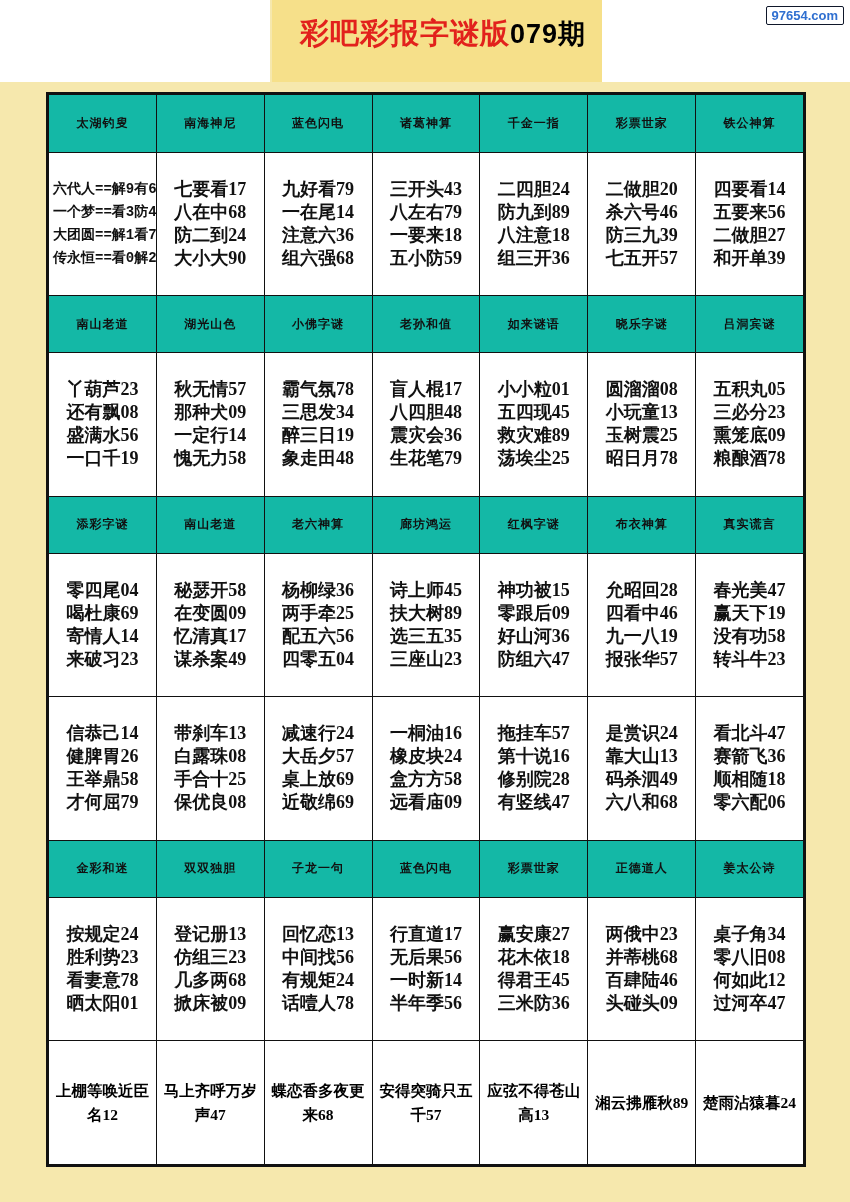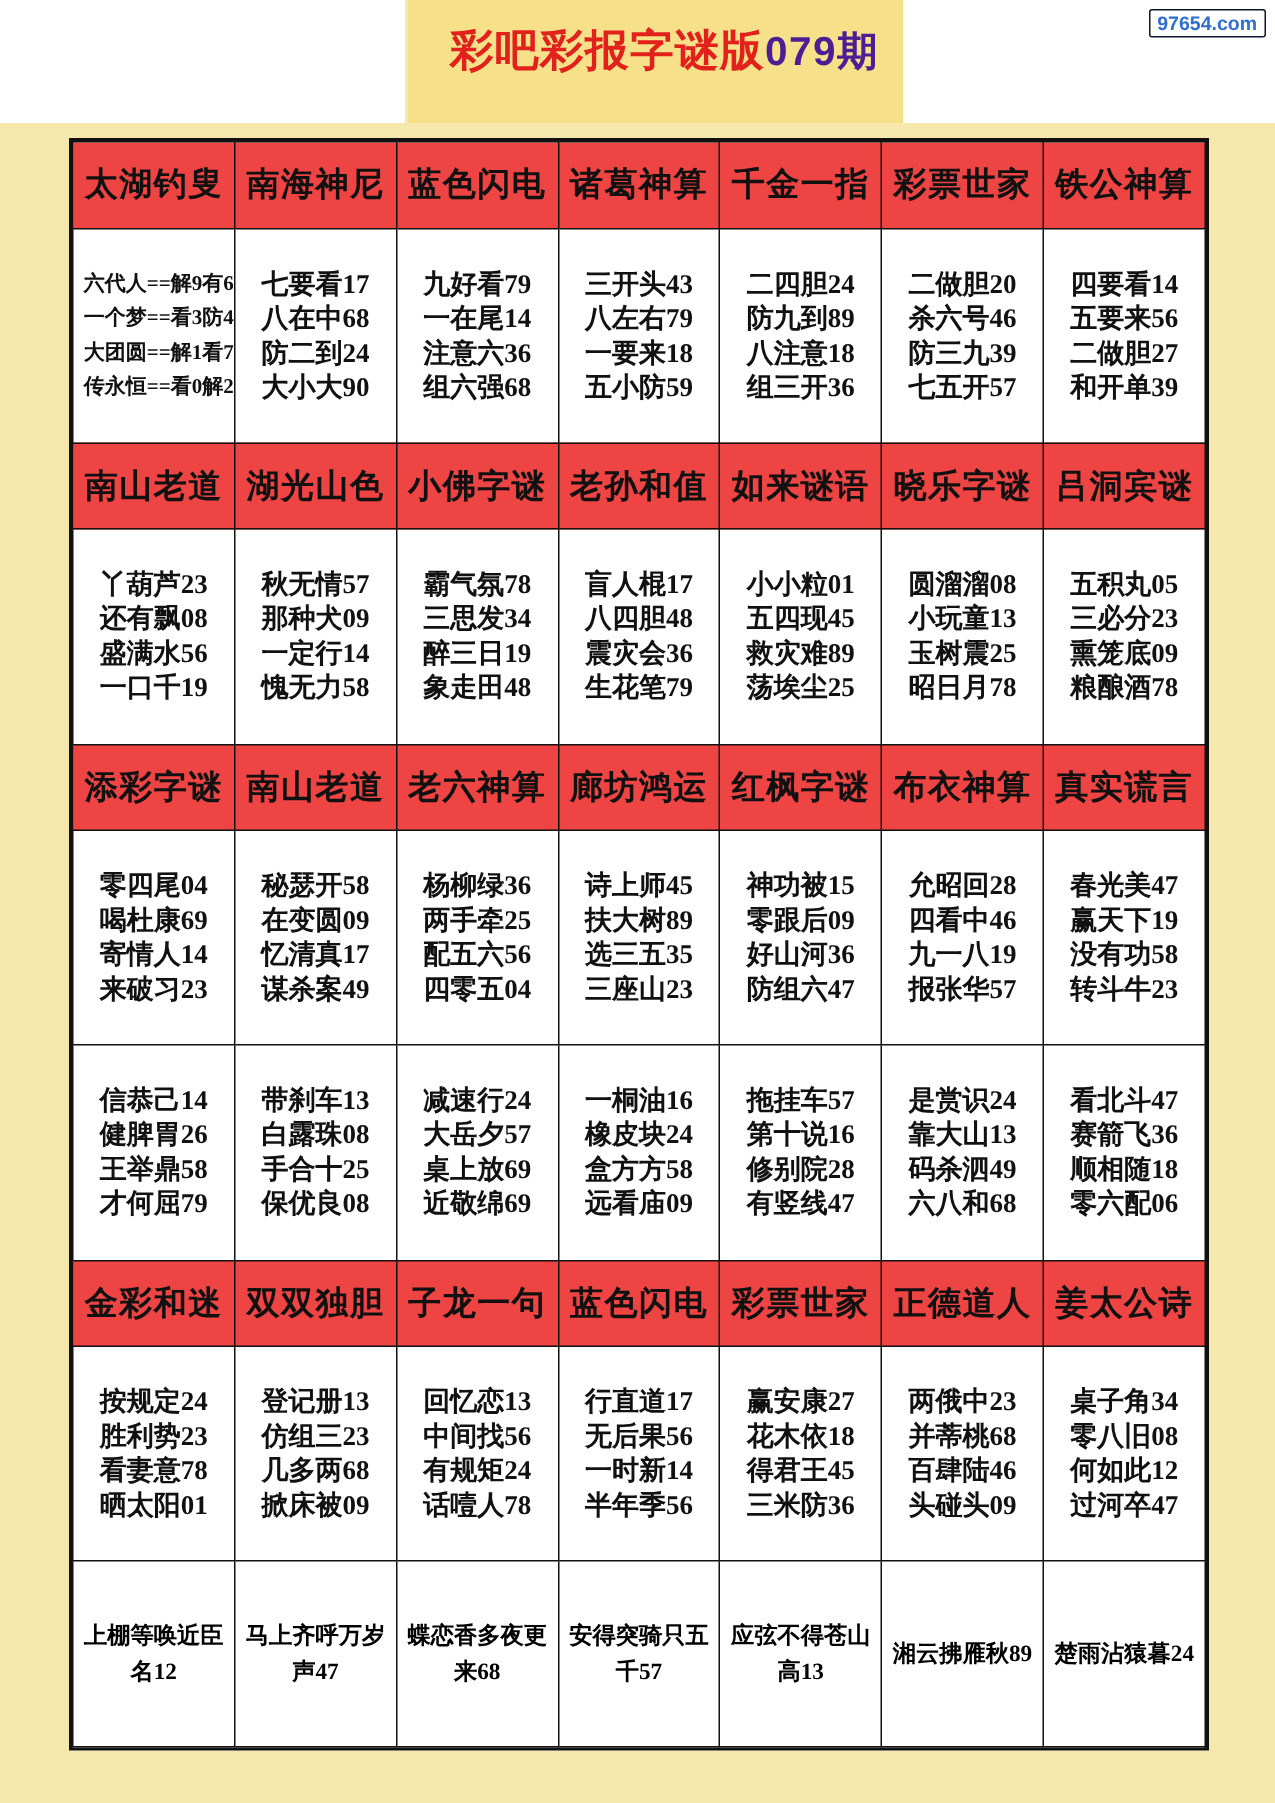--- a/index.html
+++ b/index.html
@@ -29,21 +29,21 @@
     background:#f6e08a;
   }
   .title-text{
     position:absolute;left:300px;top:14px;width:430px;
     font-size:29px;font-weight:bold;color:#e2211c;
     letter-spacing:1px;
     font-family:"Liberation Serif","DejaVu Serif",serif;
     white-space:nowrap;
   }
   .title-text .issue{
-    color:#4c1d95;font-size:27px;
+    color:#000000;font-size:27px;
     font-family:"Liberation Sans","DejaVu Sans",sans-serif;
   }
   .watermark{
     position:absolute;right:6px;top:6px;
     background:#ffffff;border:1px solid #0f172a;
     padding:1px 5px;border-radius:2px;
     font-family:"Liberation Sans","DejaVu Sans",sans-serif;
     font-size:13px;color:#2f6fd0;font-weight:bold;
   }
 
@@ -59,37 +59,38 @@
     border-collapse:collapse;
     table-layout:fixed;
   }
   table.grid td{
     border:1px solid #111;
     text-align:center;
     vertical-align:middle;
     padding:0;
   }
   td.hdr{
-    background:#ef4444;
+    background:#14b8a6;
     height:46px;
-    font-size:22px;font-weight:bold;color:#111;
+    font-size:12px;font-weight:bold;color:#111;
     letter-spacing:1px;
   }
   td.cell{
     height:116px;
     font-size:18px;
     line-height:23px;
     color:#111;
     font-weight:bold;
   }
   td.cell .ln{display:block;white-space:nowrap;}
   td.cell.left-col{
     font-size:14px;
     text-align:right;
     padding-left:4px;
+    font-family:Liberation Mono, monospace;
   }
   td.cell.left-col .ln{font-size:14px;}
   td.tall{
     height:100px;
     font-size:15.5px;
     line-height:24px;
     font-weight:bold;
   }
   td.tall .ln{display:block;}
 </style>

